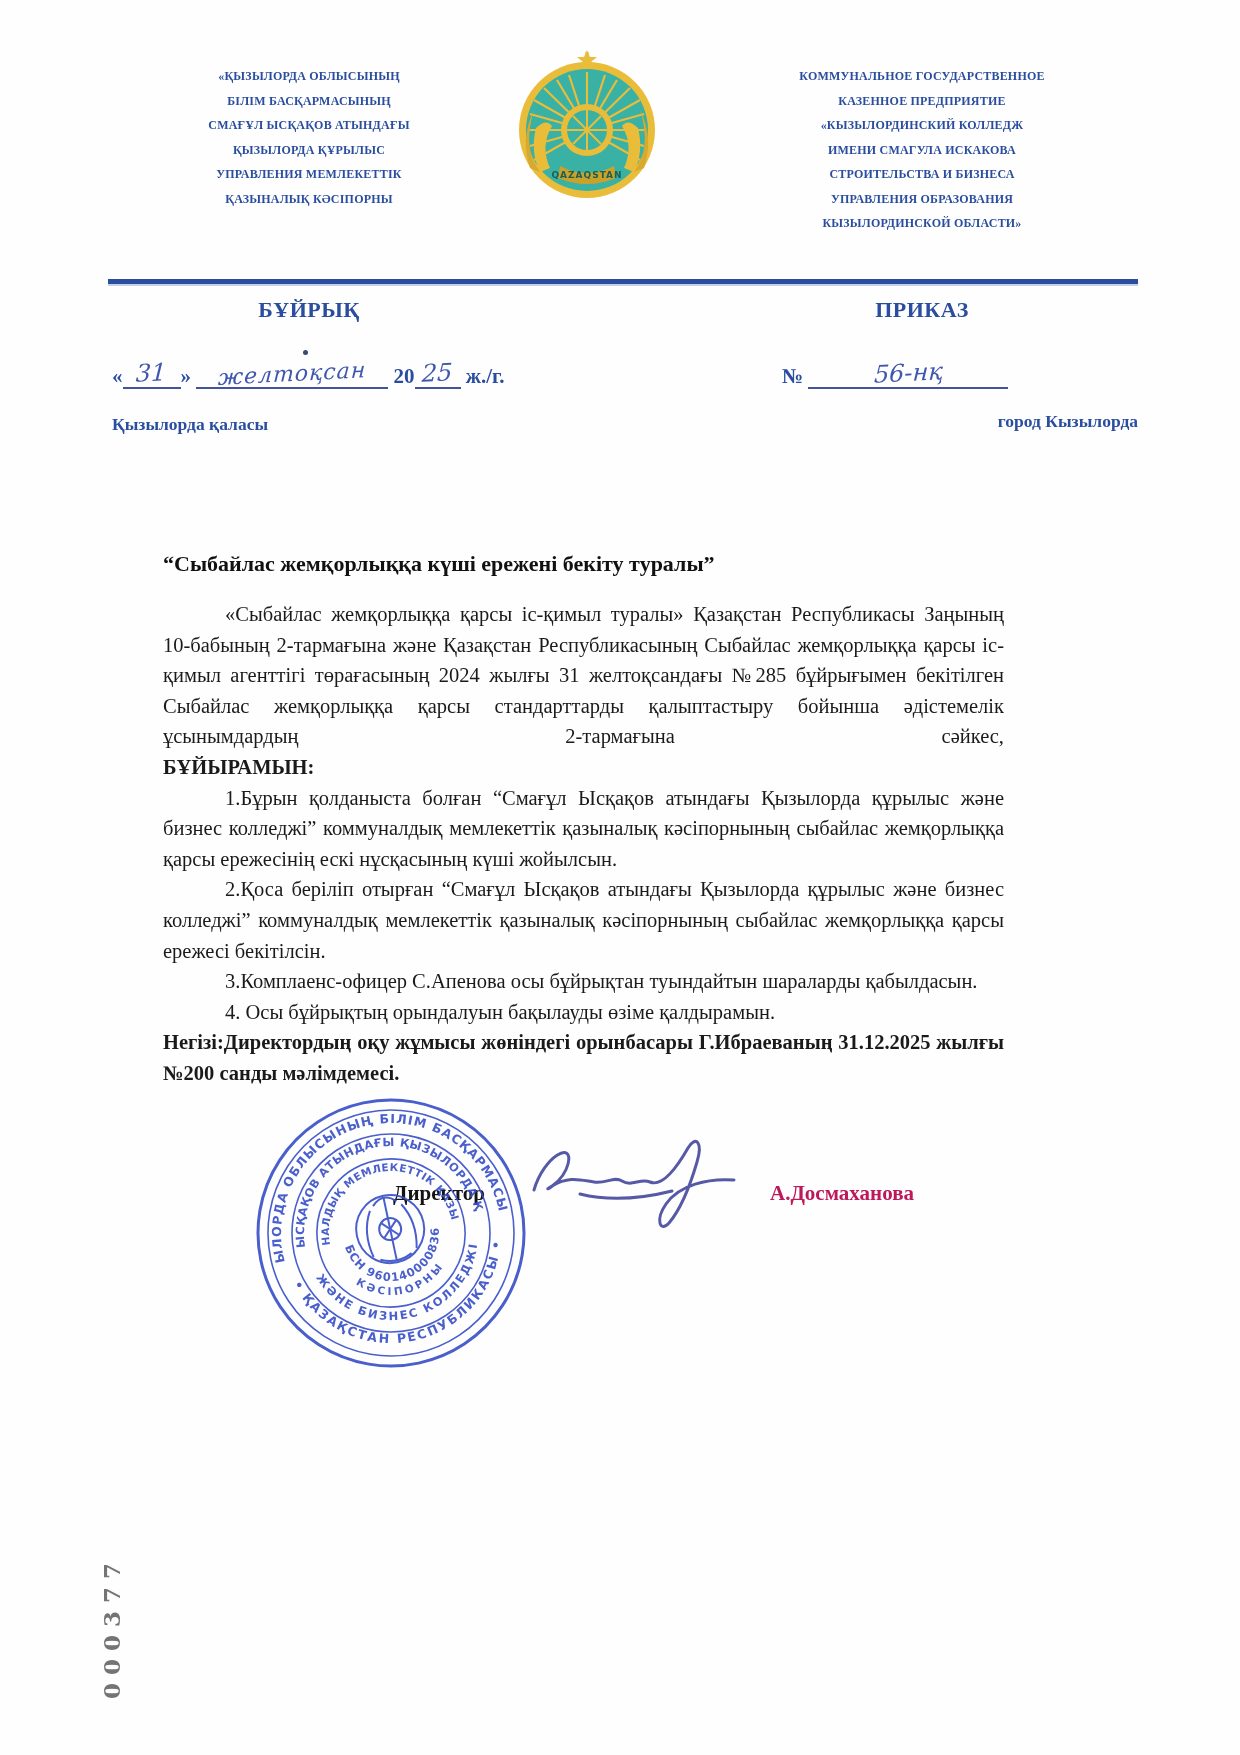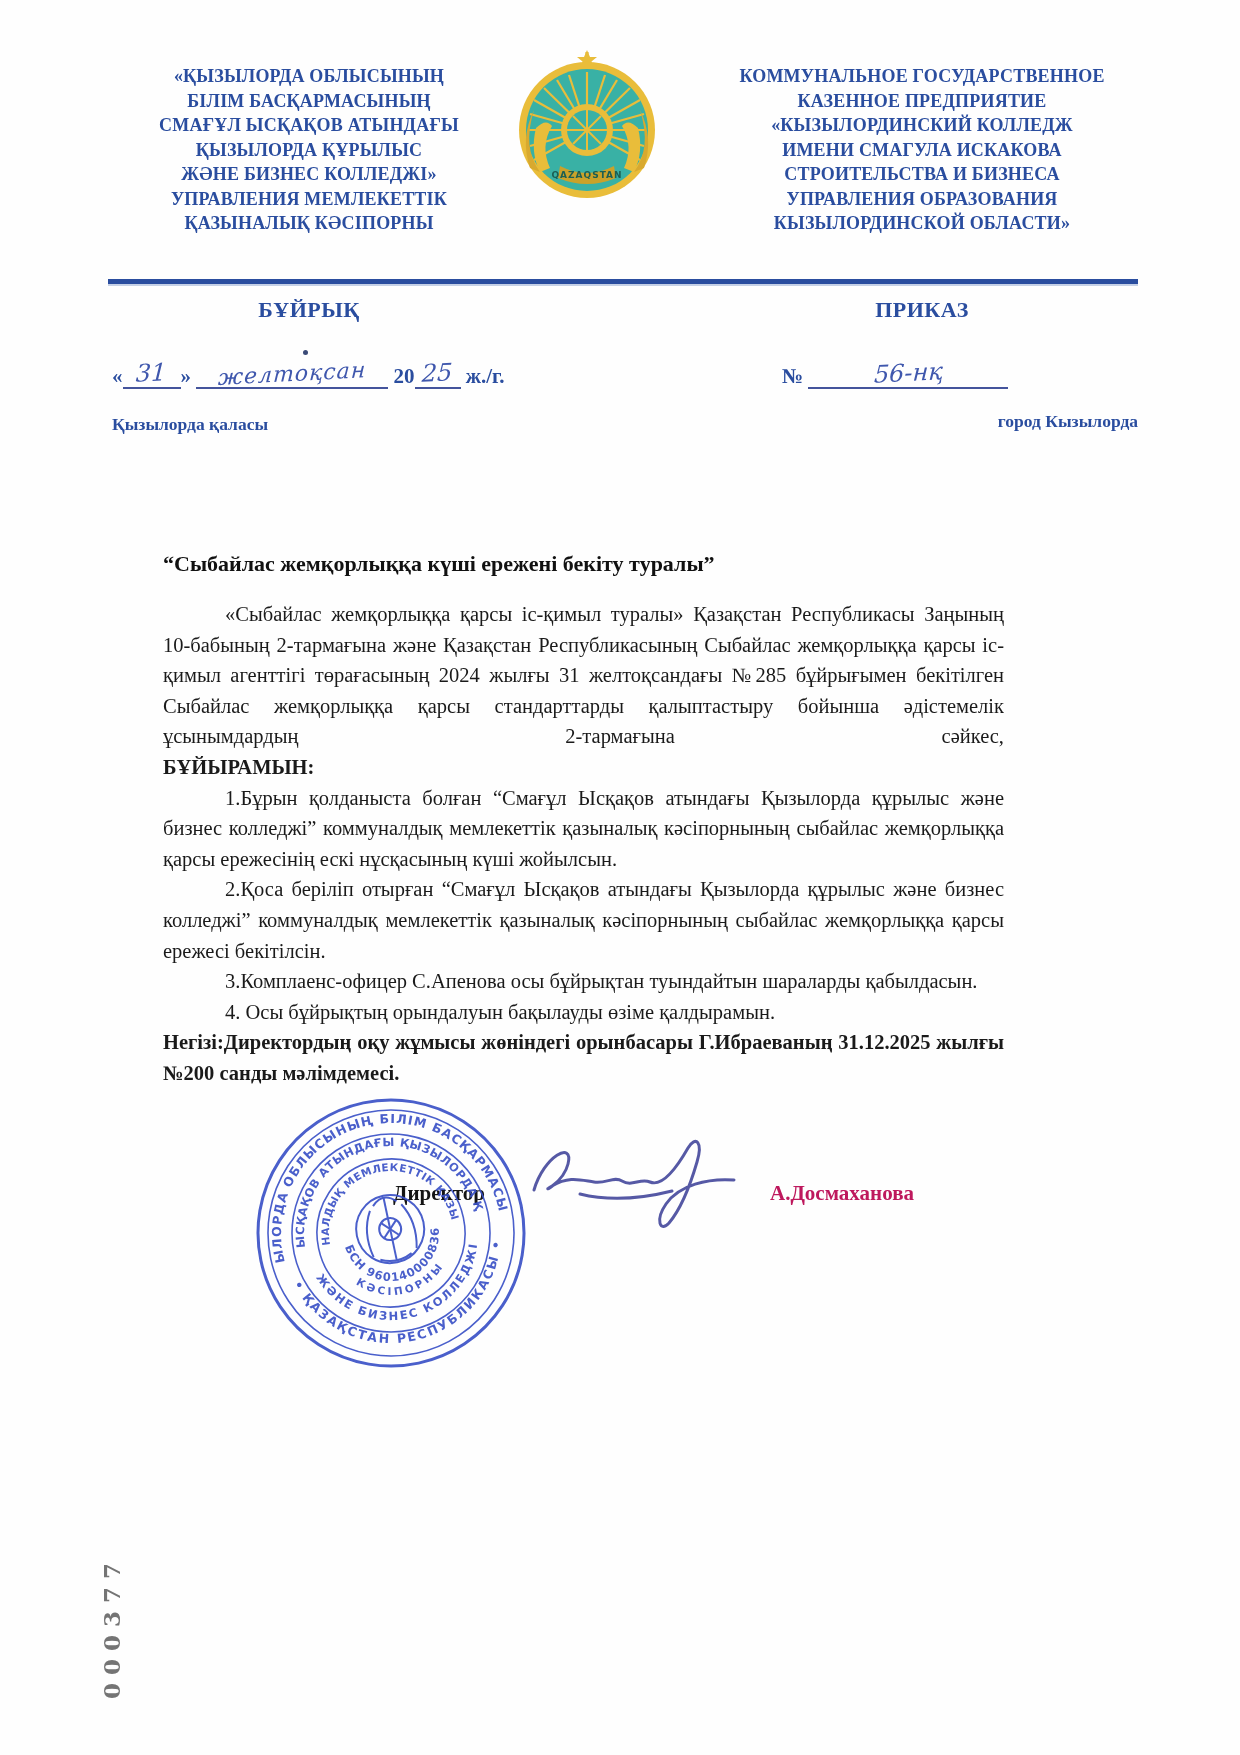--- a/index.html
+++ b/index.html
@@ -10,21 +10,21 @@
   }
   html,body{margin:0;padding:0;background:#9a9a9a;}
   .page{
     position:relative;width:1240px;height:1755px;margin:0 auto;
     background:#fefefe;overflow:hidden;
     font-family:"Liberation Serif", serif;
   }
   
   .hdr-col{
     position:absolute;top:64px;color:var(--blue);font-weight:bold;
-    text-align:center;font-size:18px;line-height:24.5px;letter-spacing:.2px;
+    text-align:center;font-size:12px;line-height:24.5px;letter-spacing:.2px;
   }
   .hdr-left{left:110px;width:398px;}
   .hdr-right{left:712px;width:420px;}
   .emblem-wrap{position:absolute;left:500px;top:48px;width:175px;height:160px;}
   .divider{position:absolute;left:108px;top:279px;width:1030px;height:5px;
     background:var(--blue);box-shadow:0 2px 0 rgba(93,122,186,.35);}
   .order-word{position:absolute;top:297px;color:var(--blue);font-weight:bold;
     font-size:22px;text-align:center;letter-spacing:.5px;}
   .order-word.kk{left:110px;width:398px;}
   .order-word.ru{left:712px;width:420px;}
@@ -76,21 +76,20 @@
 </head>
 <body>
 
 <div class="page">
 
   <div class="hdr-col hdr-left">
     <div>«ҚЫЗЫЛОРДА ОБЛЫСЫНЫҢ</div>
     <div>БІЛІМ БАСҚАРМАСЫНЫҢ</div>
     <div>СМАҒҰЛ ЫСҚАҚОВ АТЫНДАҒЫ</div>
     <div>ҚЫЗЫЛОРДА ҚҰРЫЛЫС</div>
-    <div>ЖӘНЕ БИЗНЕС КОЛЛЕДЖІ»</div>
     <div>УПРАВЛЕНИЯ МЕМЛЕКЕТТІК</div>
     <div>ҚАЗЫНАЛЫҚ КӘСІПОРНЫ</div>
   </div>
 
   <div class="emblem-wrap">
     <svg width="175" height="160" viewBox="0 0 175 160">
       <line x1="87" y1="4" x2="87" y2="22" stroke="#d8a92f" stroke-width="3"></line>
       <polygon points="87,2 90,9 97,9 91.5,13.5 93.5,20.5 87,16.5 80.5,20.5 82.5,13.5 77,9 84,9" fill="#e9bd3a"></polygon>
       <circle cx="87" cy="82" r="68" fill="#e9bd3a"></circle>
       <circle cx="87" cy="82" r="61" fill="#39b1a5"></circle>

